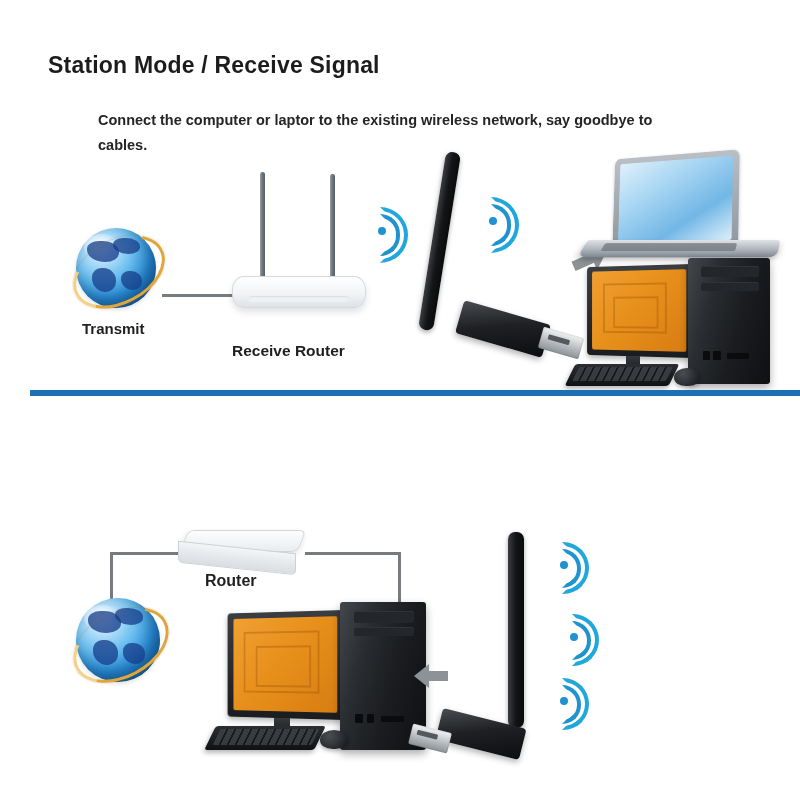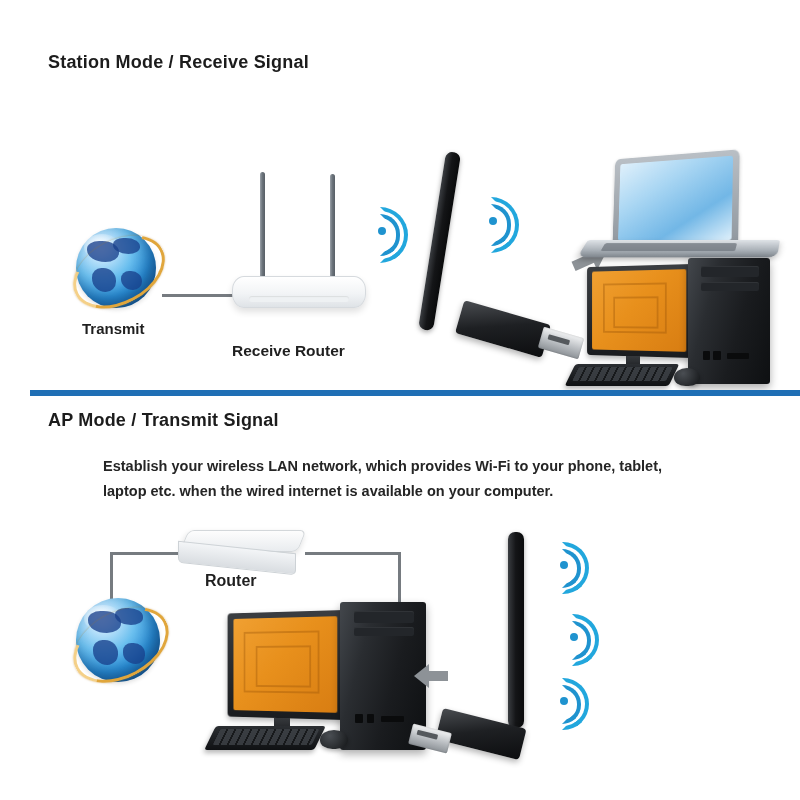--- a/index.html
+++ b/index.html
@@ -10,21 +10,21 @@
     color:#1a1a1a;
     overflow:hidden;
     position:relative;
   }
   .panel{position:absolute;left:0;width:800px;}
   #panel-station{top:0;height:392px;}
   #panel-ap{top:392px;height:408px;}
 
   .section-heading{
     position:absolute;
-    font-size:18px;
+    font-size:23px;
     font-weight:bold;
     letter-spacing:.2px;
     color:#1c1c1c;
     white-space:nowrap;
   }
   .section-body{
     position:absolute;
     font-size:14.5px;
     font-weight:bold;
     line-height:25px;
@@ -117,20 +117,21 @@
   .mouse{background:radial-gradient(circle at 35% 30%,#4a4e53,#121416);border-radius:52% 52% 46% 46%;
     box-shadow:0 2px 4px rgba(0,0,0,.3);}
 </style>
 </head>
 <body>
 
 <div class="panel" id="panel-station">
 
   <div class="section-heading" style="left:48px;top:52px;">Station Mode / Receive Signal</div>
 
+  <div class="section-body" style="left:98px;top:108px;">Connect the computer or laptor to the existing wireless network, say goodbye to cables.</div>
 
   <div class="art" style="left:70px;top:222px;width:92px;height:92px;">
     <div class="globe" style="position:absolute;left:6px;top:6px;width:80px;height:80px;">
       <div class="sheen"></div>
       <div class="land" style="left:14%;top:16%;width:40%;height:26%;"></div>
       <div class="land" style="left:46%;top:12%;width:34%;height:20%;"></div>
       <div class="land" style="left:20%;top:50%;width:30%;height:30%;"></div>
       <div class="land" style="left:56%;top:54%;width:26%;height:24%;"></div>
     </div>
     <div class="ring" style="left:0;top:18px;width:92px;height:58px;"></div>
@@ -204,23 +205,21 @@
         <div class="keys"></div>
       </div>
     <div class="mouse" style="position:absolute;left:104px;top:110px;width:26px;height:18px;"></div>
   </div>
 </div>
 
 <div class="divider"></div>
 
 <div class="panel" id="panel-ap">
 
-  <div class="section-heading" style="left:48px;top:18px;">AP Mode / Transmit Signal</div>
-
-  <div class="section-body" style="left:103px;top:62px;width:560px;">Establish your wireless LAN network, which provides Wi-Fi to your phone, tablet, laptop etc. when the wired internet is available on your computer.</div>
+
 
   <div class="wire" style="left:110px;top:160px;width:3px;height:52px;"></div>
   <div class="wire" style="left:110px;top:160px;width:72px;height:3px;"></div>
   <div class="wire" style="left:305px;top:160px;width:96px;height:3px;"></div>
   <div class="wire" style="left:398px;top:160px;width:3px;height:58px;"></div>
 
   <div class="art" style="left:172px;top:138px;width:136px;height:46px;">
     <div class="modem-top" style="position:absolute;left:12px;top:0;width:116px;height:20px;"></div>
     <div class="modem-front" style="position:absolute;left:6px;top:17px;width:116px;height:20px;
          transform:skewY(6deg);"></div>

